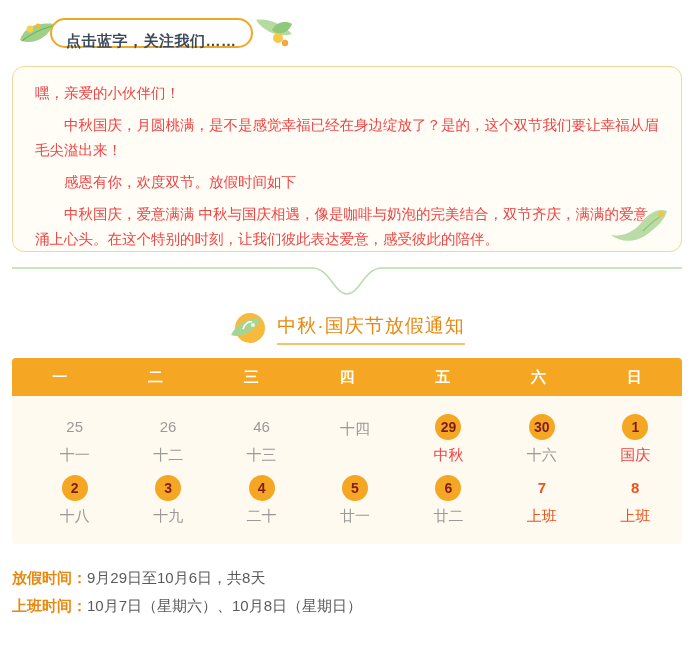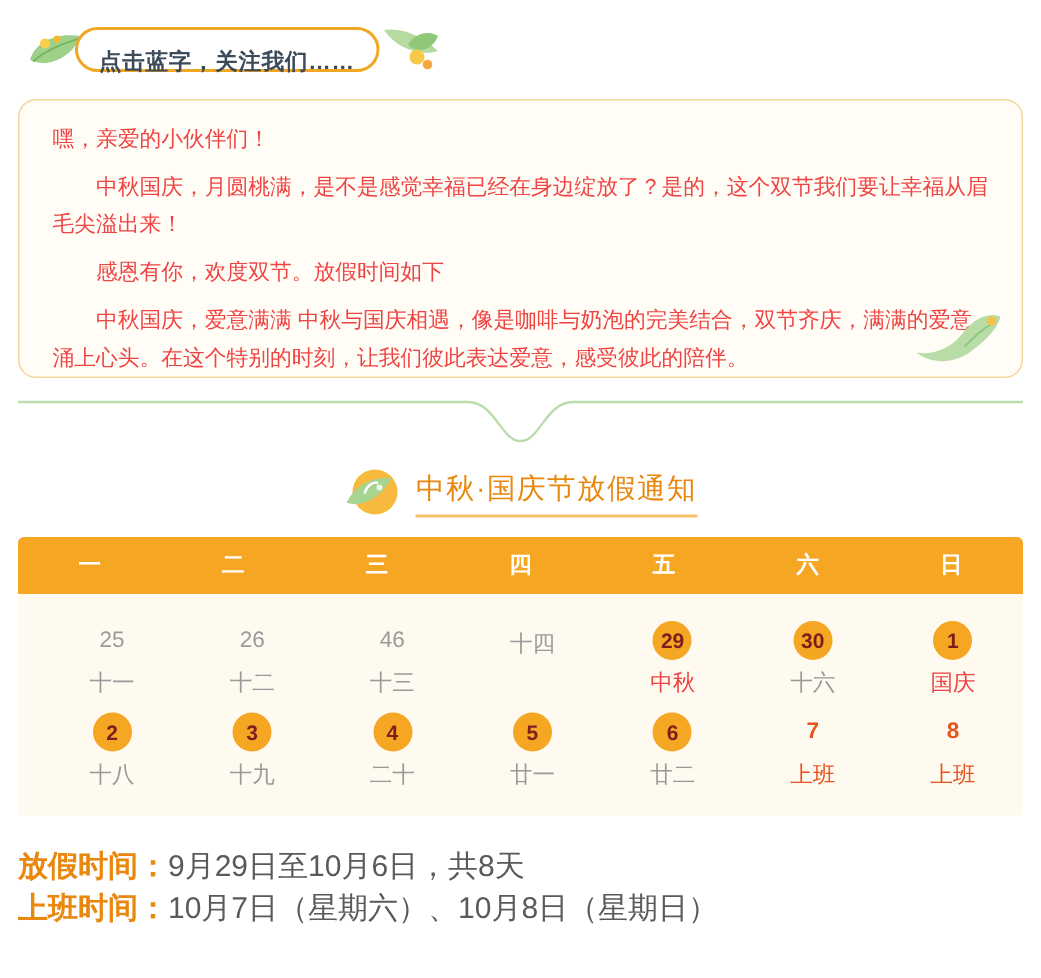--- a/index.html
+++ b/index.html
@@ -201,21 +201,21 @@
   }
 
   
   .notes {
     position: absolute;
     left: 12px;
     top: 564px;
     width: 670px;
   }
   .note-line {
-    font-size: 20px;
+    font-size: 15px;
     line-height: 28px;
     color: #5a5a5a;
   }
   .note-label {
     color: #e8880f;
     font-weight: bold;
   }
 </style>
 </head>
 <body>

